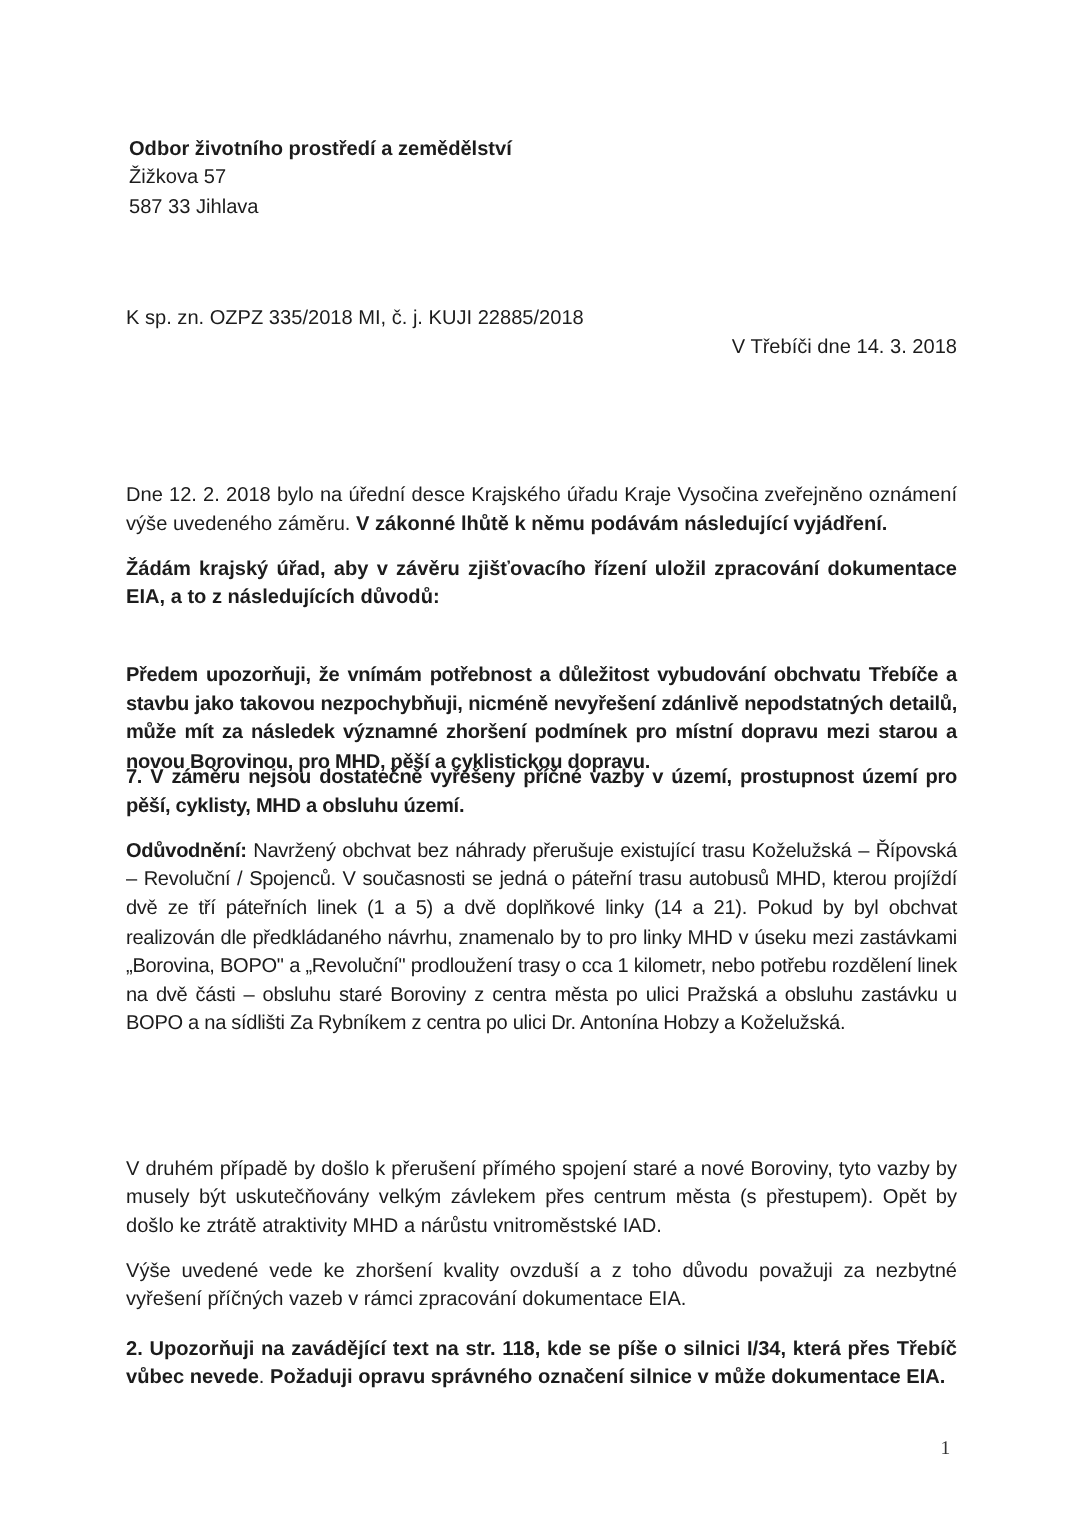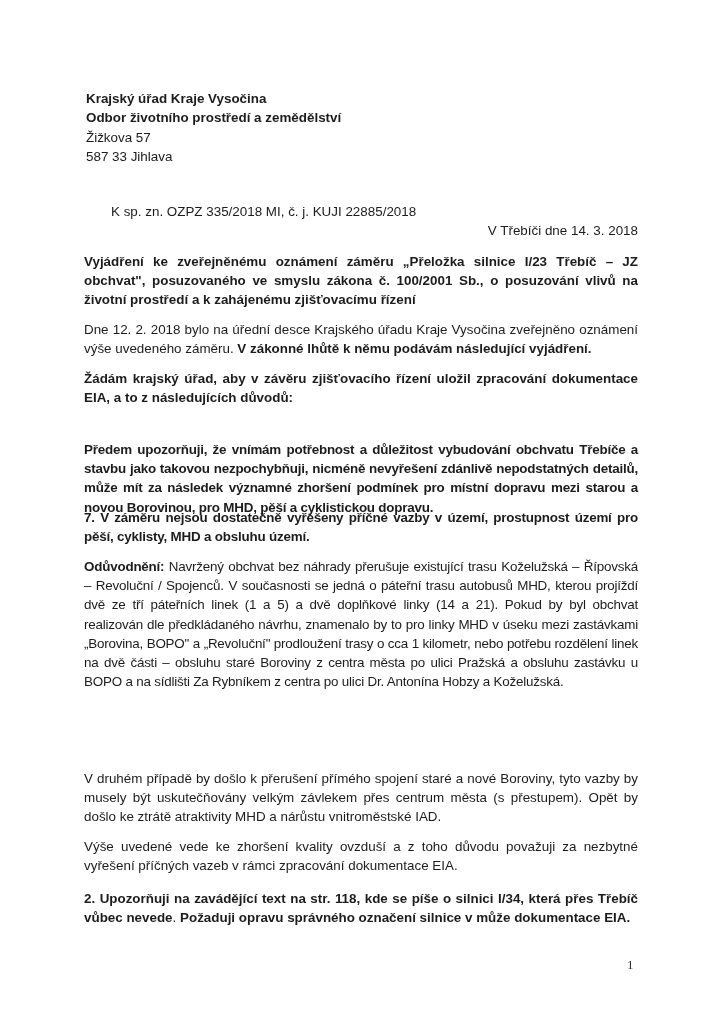--- a/index.html
+++ b/index.html
@@ -13,31 +13,29 @@
   .block { position: absolute; left: 84px; width: 554px; font-size: 13.4px; line-height: 19.2px; text-align: justify; }
   .pagenum { position: absolute; left: 627px; top: 957px; font-size: 13px; font-family: "Liberation Serif", serif; color: #333; }
   .tight { letter-spacing: -0.2px; }
 </style>
 </head>
 <body>
 
 <div class="page">
 
   <div class="addr">
-    <div class="b">Krajský úřad Kraje Vysočina</div>
     <div class="b">Odbor životního prostředí a zemědělství</div>
     <div>Žižkova 57</div>
     <div>587 33 Jihlava</div>
   </div>
 
-  <div class="line-abs" style="left:84px; top:204px;margin-left:27px;">K sp. zn. OZPZ 335/2018 MI, č. j. KUJI 22885/2018</div>
+  <div class="line-abs" style="left:84px; top:204px;">K sp. zn. OZPZ 335/2018 MI, č. j. KUJI 22885/2018</div>
 
   <div class="line-abs" style="right:86px; top:223px;">V Třebíči dne 14. 3. 2018</div>
 
-  <div class="block b" style="top:252px;">Vyjádření ke zveřejněnému oznámení záměru „Přeložka silnice I/23 Třebíč – JZ obchvat", posuzovaného ve smyslu zákona č. 100/2001 Sb., o posuzování vlivů na životní prostředí a k zahájenému zjišťovacímu řízení</div>
 
   <div class="block" style="top:320px;">
     <span>Dne 12. 2. 2018 bylo na úřední desce Krajského úřadu Kraje Vysočina zveřejněno oznámení výše uvedeného záměru. </span><span class="b">V zákonné lhůtě k němu podávám následující vyjádření.</span>
   </div>
 
   <div class="block b" style="top:369px;">Žádám krajský úřad, aby v závěru zjišťovacího řízení uložil zpracování dokumentace EIA, a to z následujících důvodů:</div>
 
   <div class="block b tight" style="top:440px;">Předem upozorňuji, že vnímám potřebnost a důležitost vybudování obchvatu Třebíče a stavbu jako takovou nezpochybňuji, nicméně nevyřešení zdánlivě nepodstatných detailů, může mít za následek významné zhoršení podmínek pro místní dopravu mezi starou a novou Borovinou, pro MHD, pěší a cyklistickou dopravu.</div>
 
   <div class="block b tight" style="top:508px;">7. V záměru nejsou dostatečně vyřešeny příčné vazby v území, prostupnost území pro pěší, cyklisty, MHD a obsluhu území.</div>

